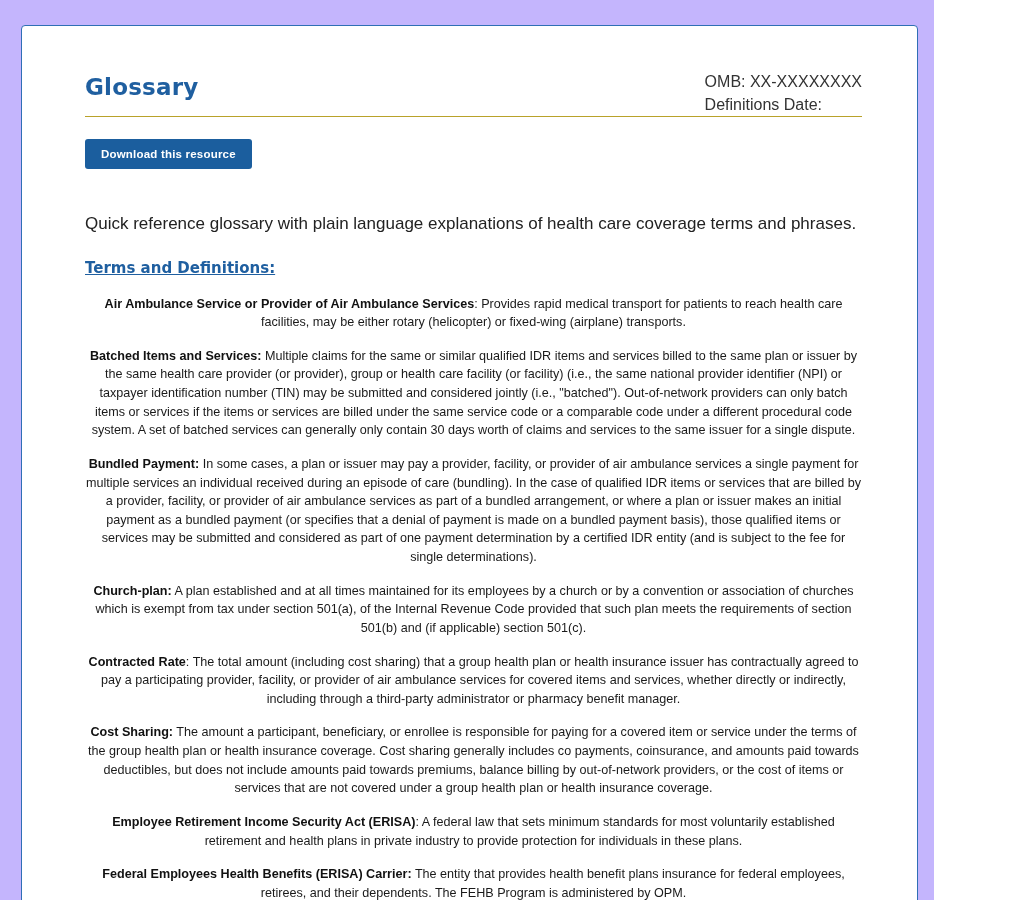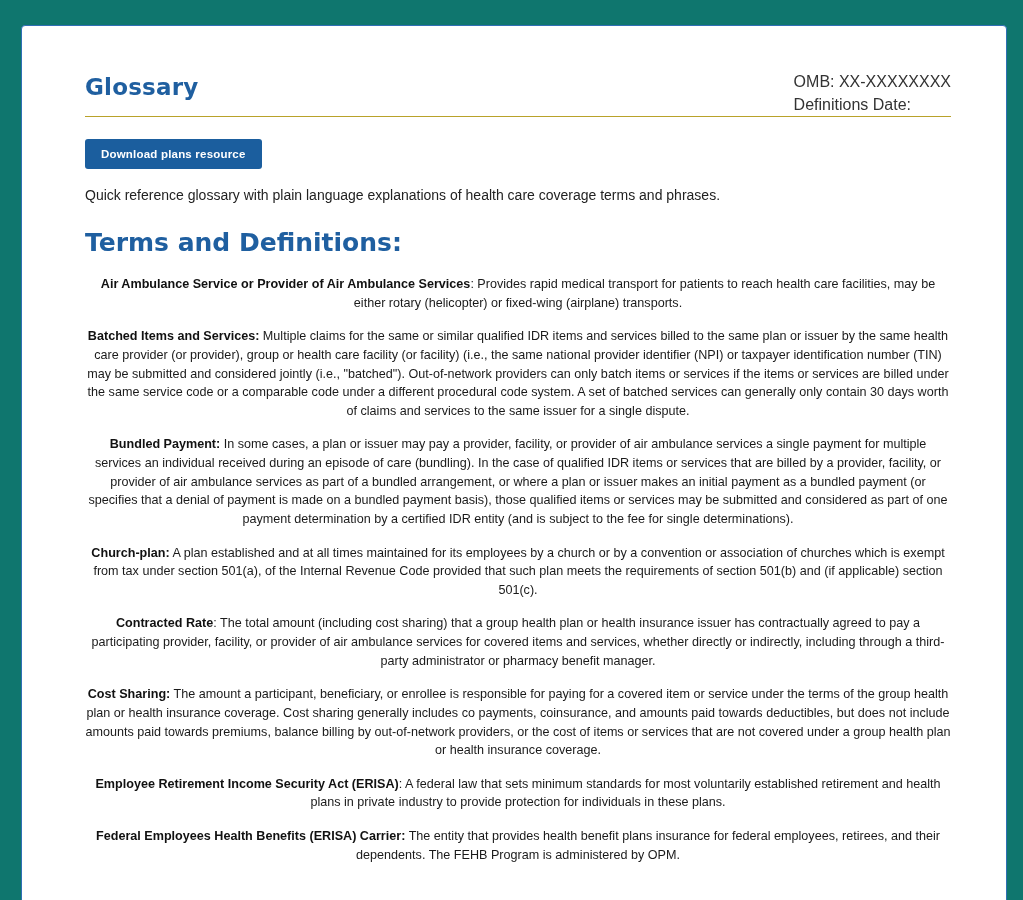--- a/index.html
+++ b/index.html
@@ -2,24 +2,24 @@
 <html><head>
 <meta charset="utf-8">
 <style>
   html, body {
     margin: 0;
     padding: 0;
     background: #ffffff;
     font-family: "Liberation Sans", sans-serif;
   }
   #page {
-    width: 1023px;
+    width: 934px;
     height: 900px;
     position: relative;
-    background: #0f766e;
+    background: #c4b5fd;
     overflow: hidden;
     box-sizing: border-box;
   }
   .doc-frame {
     position: absolute;
     left: 21px;
     top: 25px;
     right: 16px;
     bottom: -40px;
     border: 1px solid #2f6fb5;
@@ -65,31 +65,32 @@
     font-size: 11.5px;
     font-weight: bold;
     padding: 9px 16px;
     border: none;
     border-radius: 3px;
     cursor: pointer;
     font-family: "Liberation Sans", sans-serif;
     letter-spacing: 0.2px;
   }
   .intro {
-    margin-top: 16px;
-    font-size: 14px;
+    margin-top: 42px;
+    font-size: 17px;
     color: #222222;
     line-height: 1.5;
   }
   .section-heading {
     font-family: "DejaVu Sans", sans-serif;
-    font-size: 25px;
+    font-size: 15px;
     font-weight: bold;
     color: #1f5fa0;
     margin: 22px 0 18px 0;
+    text-decoration: underline;
   }
   .term-entry {
     font-size: 12.6px;
     line-height: 1.48;
     color: #1a1a1a;
     margin-bottom: 15px;
     text-align: center;
   }
   .term-label {
     font-weight: bold;
@@ -104,21 +105,21 @@
     <div class="content">
 
       <div class="header-row">
         <h1 class="doc-title">Glossary</h1>
         <div class="omb-block">
           <div>OMB: XX-XXXXXXXX</div>
           <div>Definitions Date:</div>
         </div>
       </div>
 
-      <button class="download-btn">Download plans resource</button>
+      <button class="download-btn">Download this resource</button>
 
       <p class="intro">Quick reference glossary with plain language explanations of health care coverage terms and phrases.</p>
 
       <h2 class="section-heading">Terms and Definitions:</h2>
 
       <div id="terms-list">
           <p class="term-entry"><span class="term-label">Air Ambulance Service or Provider of Air Ambulance Services</span><span>:  Provides rapid medical transport for patients to reach health care facilities, may be either rotary (helicopter) or fixed-wing (airplane) transports.</span></p>
           <p class="term-entry"><span class="term-label">Batched Items and Services:</span><span> Multiple claims for the same or similar qualified IDR items and services billed to the same plan or issuer by the same health care provider (or provider), group or health care facility (or facility) (i.e., the same national provider identifier (NPI) or taxpayer identification number (TIN) may be submitted and considered jointly (i.e., "batched"). Out-of-network providers can only batch items or services if the items or services are billed under the same service code or a comparable code under a different procedural code system. A set of batched services can generally only contain 30 days worth of claims and services to the same issuer for a single dispute.</span></p>
           <p class="term-entry"><span class="term-label">Bundled Payment:</span><span>  In some cases, a plan or issuer may pay a provider, facility, or provider of air ambulance services a single payment for multiple services an individual received during an episode of care (bundling). In the case of qualified IDR items or services that are billed by a provider, facility, or provider of air ambulance services as part of a bundled arrangement, or where a plan or issuer makes an initial payment as a bundled payment (or specifies that a denial of payment is made on a bundled payment basis), those qualified items or services may be submitted and considered as part of one payment determination by a certified IDR entity (and is subject to the fee for single determinations).</span></p>
           <p class="term-entry"><span class="term-label">Church-plan:</span><span> A plan established and at all times maintained for its employees by a church or by a convention or association of churches which is exempt from tax under section 501(a), of the Internal Revenue Code provided that such plan meets the requirements of section 501(b) and (if applicable) section 501(c).</span></p>

